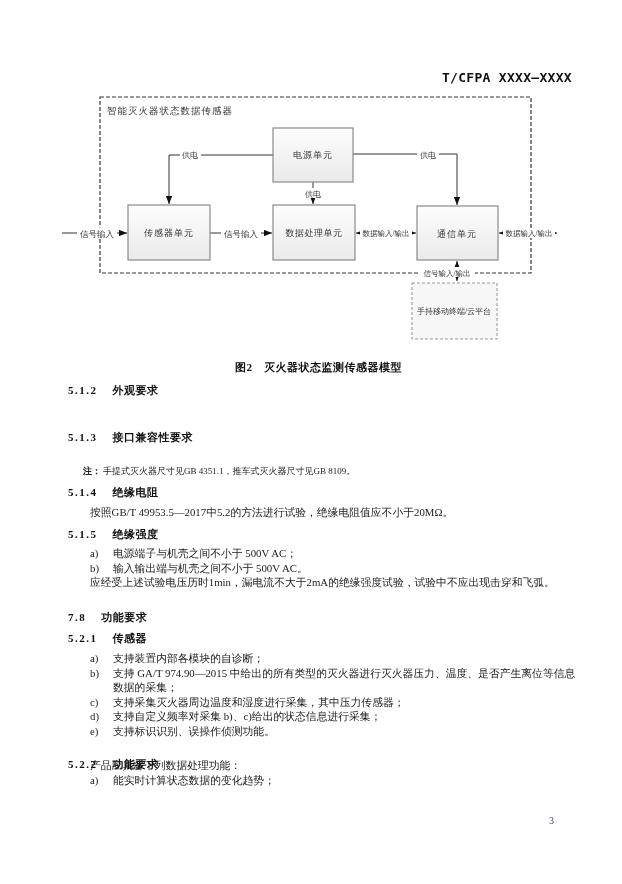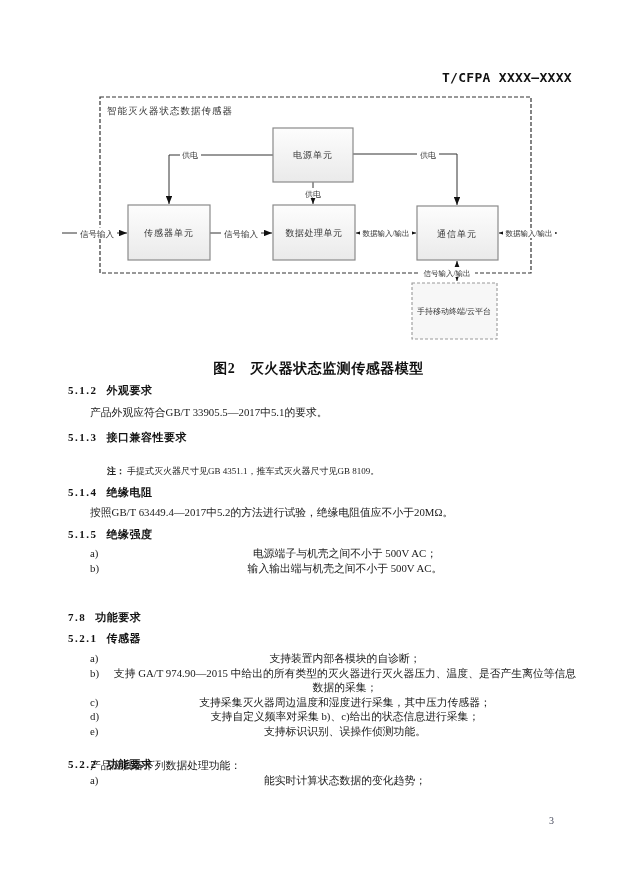--- a/index.html
+++ b/index.html
@@ -10,31 +10,31 @@
   }
   .hdr{
     position:absolute;top:70px;right:50px;
     font-family:"DejaVu Sans Mono","Liberation Mono",monospace;
     font-weight:bold;font-size:13px;letter-spacing:0.3px;color:#111;
   }
   svg.diagram{position:absolute;left:0;top:0;}
   svg text{font-family:"Liberation Serif","DejaVu Serif",serif;fill:#333;}
   .caption{
     position:absolute;top:360px;left:62px;width:513px;text-align:center;
-    font-weight:bold;font-size:14px;color:#111;letter-spacing:0.5px;
+    font-weight:bold;font-size:11px;color:#111;letter-spacing:0.5px;
   }
   .sec{position:absolute;left:68px;font-weight:bold;font-size:11px;color:#111;white-space:nowrap;}
-  .sec .num{margin-right:9px;letter-spacing:1.5px;}
+  .sec .num{margin-right:15px;letter-spacing:1.5px;}
   .sec .tit{letter-spacing:0.5px;margin-top:21px;}
   .body{position:absolute;left:90px;width:487px;font-size:10.8px;line-height:14.5px;}
-  .note{position:absolute;left:83px;width:494px;font-size:9px;line-height:12px;color:#222;margin-left:24px;}
+  .note{position:absolute;left:83px;width:494px;font-size:9px;line-height:12px;color:#222;}
   .note .nlab{font-weight:bold;margin-right:2px;}
   .li{display:flex;}
   .li .mk{width:23px;flex:none;}
-  .li .tx{flex:1;text-align:center;}
+  .li .tx{flex:1;}
   .pagenum{position:absolute;top:815px;left:549px;font-size:10px;color:#44485a;}
 </style>
 </head>
 <body>
 
 <div class="page">
 
   <div class="hdr">T/CFPA XXXX—XXXX</div>
 
   <svg class="diagram" width="622" height="350" viewBox="0 0 622 350">
@@ -98,46 +98,46 @@
 
     <rect x="419" y="267" width="56" height="10" fill="#fff"></rect>
     <text x="447" y="275.5" font-size="7.5" text-anchor="middle">信号输入/输出</text>
   </svg>
 
   <div class="caption">图2　灭火器状态监测传感器模型</div>
 
   <div class="sec" style="top:383px">
     <span class="num">5.1.2</span><span class="tit">外观要求</span>
   </div>
-  <div class="body" style="top:405px">产品外观应符合GB/T 33905.5—2017中5.1的要求。</div>
 
   <div class="sec" style="top:430px">
     <span class="num">5.1.3</span><span class="tit">接口兼容性要求</span>
   </div>
   <div class="note" style="top:465px">
     <span class="nlab">注：</span><span>手提式灭火器尺寸见GB 4351.1，推车式灭火器尺寸见GB 8109。</span>
   </div>
 
   <div class="sec" style="top:485px">
     <span class="num">5.1.4</span><span class="tit">绝缘电阻</span>
   </div>
-  <div class="body" style="top:505px">按照GB/T 63449.4—2017中5.2的方法进行试验，绝缘电阻值应不小于20MΩ。</div>
+  <div class="body" style="top:505px">按照GB/T 49953.5—2017中5.2的方法进行试验，绝缘电阻值应不小于20MΩ。</div>
 
   <div class="sec" style="top:527px">
     <span class="num">5.1.5</span><span class="tit">绝缘强度</span>
   </div>
   <div class="body" style="top:546px">
     <div class="li">
       <span class="mk">a)</span>
         <span class="tx">电源端子与机壳之间不小于 500V AC；</span>
     </div>
     <div class="li">
       <span class="mk">b)</span>
         <span class="tx">输入输出端与机壳之间不小于 500V AC。</span>
     </div>
+    <div>应经受上述试验电压历时1min，漏电流不大于2mA的绝缘强度试验，试验中不应出现击穿和飞弧。</div>
   </div>
 
   <div class="sec" style="top:610px">
     <span class="num">7.8</span><span class="tit">功能要求</span>
   </div>
 
   <div class="sec" style="top:631px">
     <span class="num">5.2.1</span><span class="tit">传感器</span>
   </div>
   <div class="body" style="top:651px">

